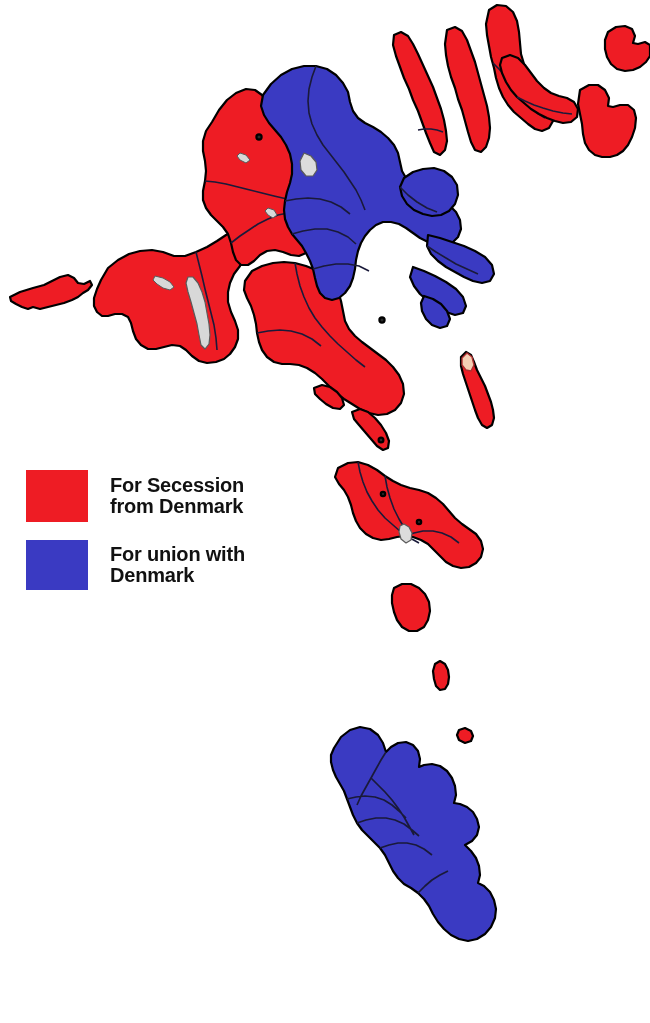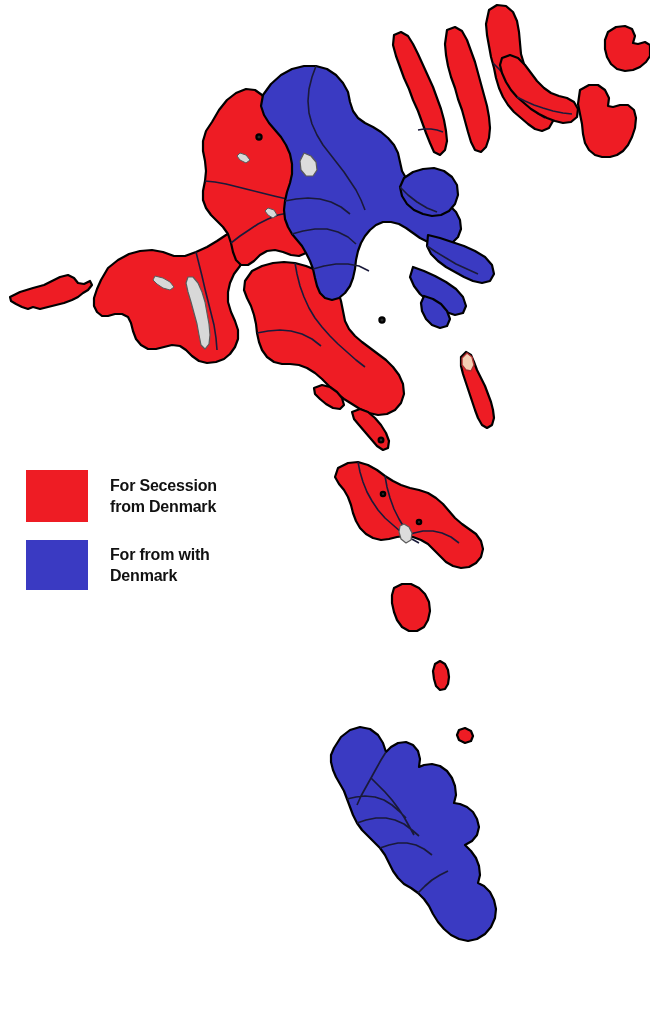--- a/index.html
+++ b/index.html
@@ -39,21 +39,21 @@
   }
   .legend-swatch {
     width: 62px;
     height: 52px;
     flex: 0 0 62px;
   }
   .legend-label {
     margin-left: 22px;
     font-family: "Liberation Sans", sans-serif;
     font-weight: bold;
-    font-size: 16px;
+    font-size: 20px;
     line-height: 21px;
     color: #111111;
     white-space: pre-line;
     letter-spacing: -0.2px;
   }
   .legend-row.second .legend-swatch { height: 50px; }
   .legend-row.second { margin-top: 12px; }
 </style>
 </head>
 <body style="background: rgb(255, 255, 255);">
@@ -220,16 +220,16 @@
 </div>
 
 <div class="legend">
   <div class="legend-row first">
     <div class="legend-swatch" style="background:#ee1c24"></div>
     <div class="legend-label">For Secession
 from Denmark</div>
   </div>
   <div class="legend-row second">
     <div class="legend-swatch" style="background:#3a3ac2"></div>
-    <div class="legend-label">For from with
+    <div class="legend-label">For union with
 Denmark</div>
   </div>
 </div>
 
 </body></html>

